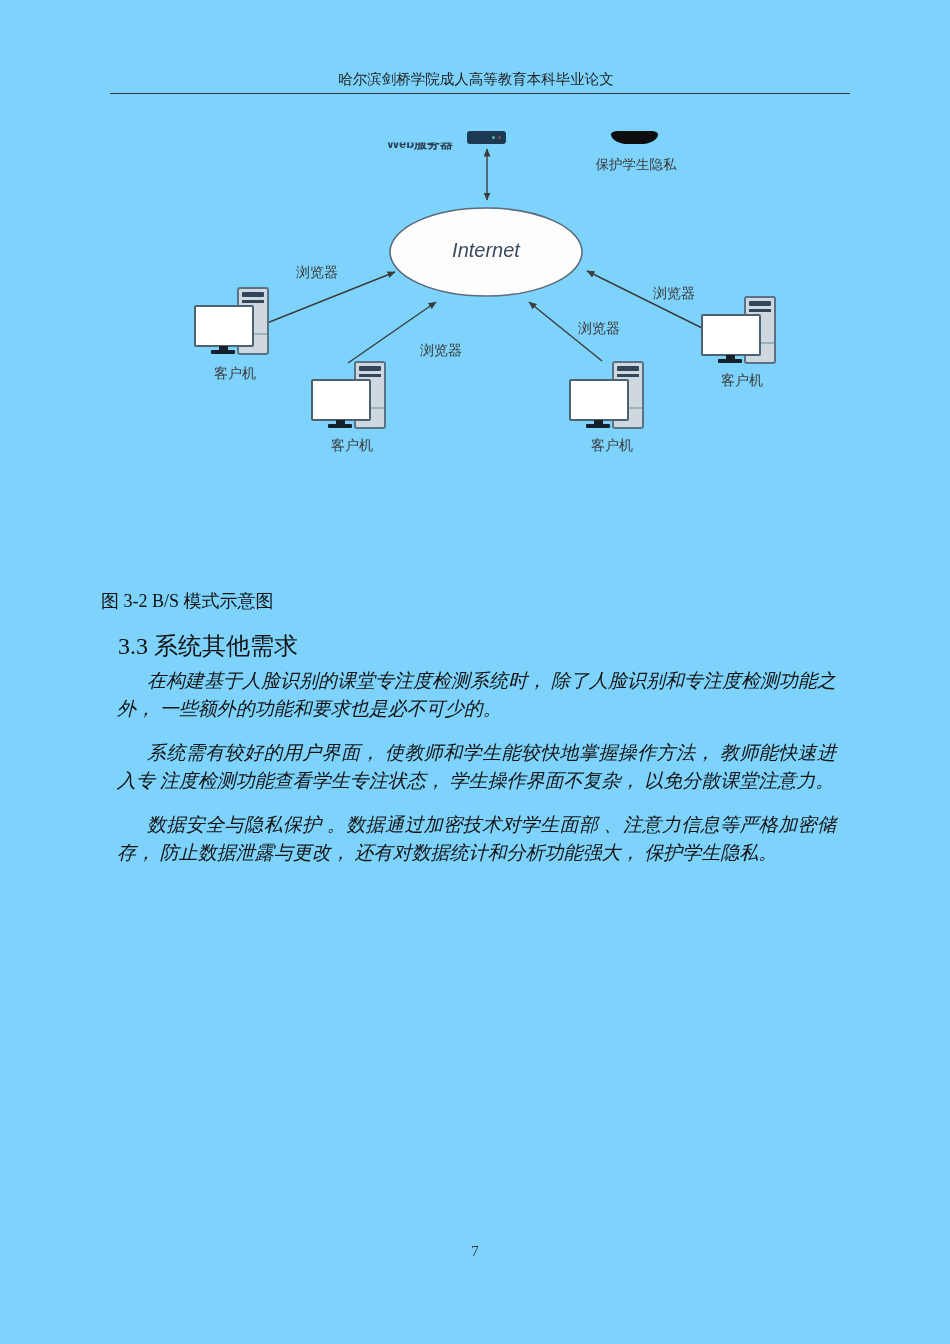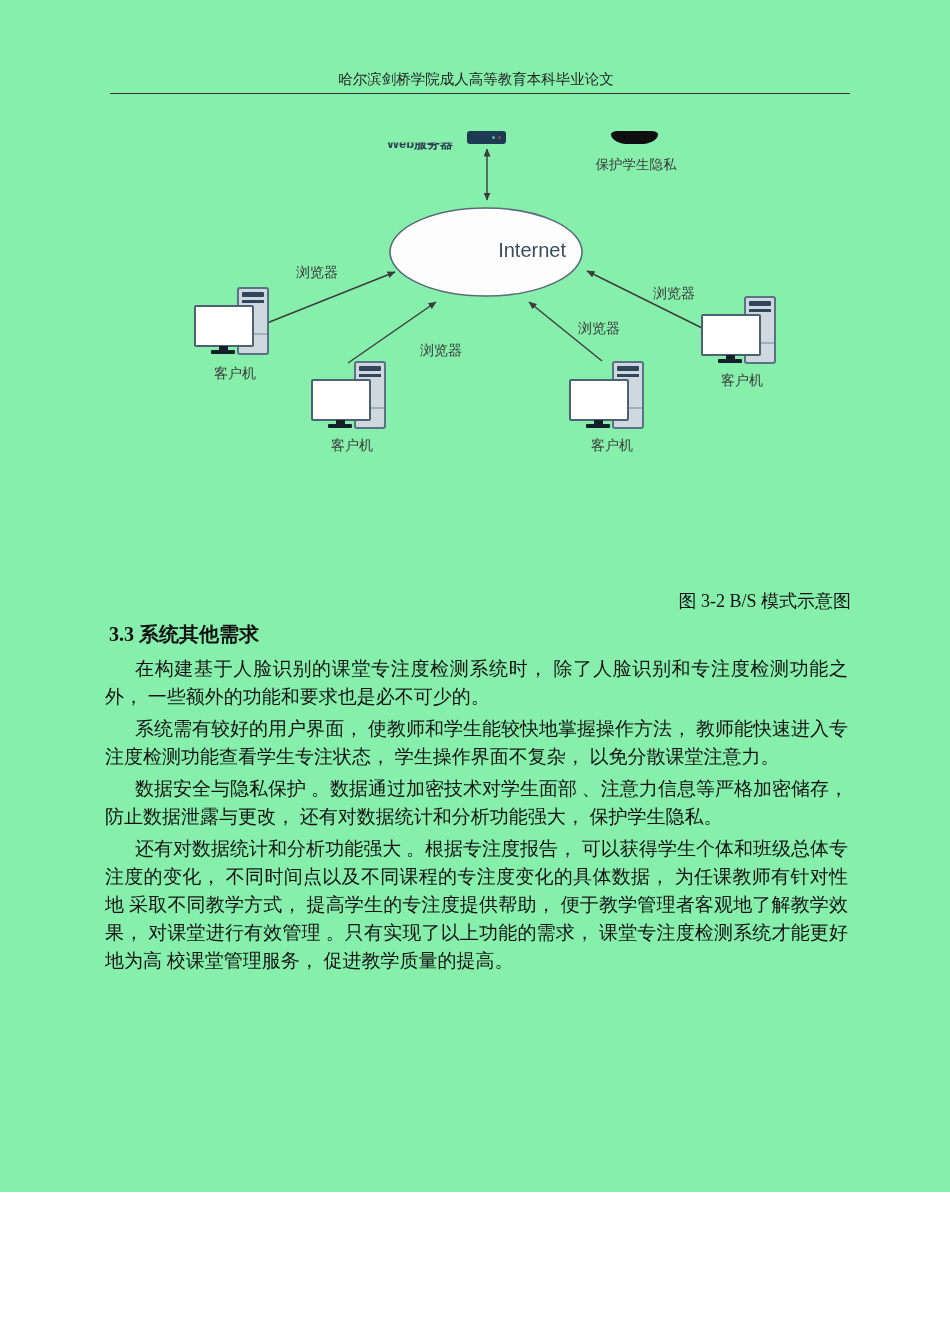--- a/index.html
+++ b/index.html
@@ -1,17 +1,17 @@
 <!DOCTYPE html>
 <html><head>
 <meta charset="utf-8">
 <style>
   html,body { margin:0; padding:0; background:#ffffff; }
   .page {
-    position:relative; width:950px; height:1192px; background:#86efac;
+    position:relative; width:950px; height:1344px; background:#7dd3fc;
     font-family:"Liberation Serif", serif; color:#1a1a1a; overflow:hidden;
   }
   
   .header-title {
     position:absolute; left:101px; top:70px; width:750px;
     text-align:center; font-size:14.5px; color:#222;
   }
   .header-rule {
     position:absolute; left:110px; top:93px; width:740px; height:0;
     border-top:1.2px solid #333;
@@ -39,53 +39,53 @@
     position:absolute; left:31px; top:5px; width:3px; height:3px;
     border-radius:50%; background:#8a4a52;
   }
   .db-icon {
     position:absolute; left:611px; top:131px; width:47px; height:13px;
     background:#0e0e10;
     border-radius:8px 8px 22px 22px / 4px 4px 12px 12px;
   }
   .db-server-label { left:586px; top:150px; width:100px; font-size:13.5px; }
   .internet-label {
-    position:absolute; left:406px; top:239px; width:160px; text-align:right;
-    font-family:"Liberation Sans", sans-serif; font-size:20px; color:#3b4d5c;
+    position:absolute; left:406px; top:239px; width:160px; text-align:center;
+    font-family:"Liberation Sans", sans-serif; font-size:20px; color:#3b4d5c;font-style:italic;
   }
   
   .client { position:absolute; width:84px; height:70px; }
   .client .tower {
     position:absolute; left:43px; top:0; width:28px; height:64px;
     background:#cfd8df; border:2px solid #5a7186; border-radius:3px;
   }
   .client .tower .vent1 { position:absolute; left:3px; right:3px; top:3px; height:5px; background:#31465a; border-radius:1px; }
   .client .tower .vent2 { position:absolute; left:3px; right:3px; top:11px; height:3px; background:#31465a; }
   .client .tower .dot   { position:absolute; left:5px; top:28px; width:4px; height:4px; border-radius:50%; background:#3d78b5; }
   .client .tower .divider { position:absolute; left:0; right:0; top:44px; height:2px; background:#9fb0bd; }
   .client .monitor {
     position:absolute; left:0; top:18px; width:56px; height:38px;
     background:#ffffff; border:2.5px solid #4c6172; border-radius:2px;
   }
   .client .stand-neck { position:absolute; left:25px; top:59px; width:9px; height:4px; background:#15202b; }
   .client .stand-base { position:absolute; left:17px; top:63px; width:24px; height:4px; background:#15202b; border-radius:1px; }
   
   .caption {
     position:absolute; left:101px; top:589px; width:750px;
-    text-align:right; font-size:18px; color:#111;
+    text-align:left; font-size:18px; color:#111;
   }
   .heading {
-    position:absolute; left:105px; top:617px; width:746px; margin:4px;
-    font-size:20px; font-weight:700; color:#111;
+    position:absolute; left:105px; top:617px; width:746px; margin:13px;
+    font-size:24px; font-weight:400; color:#111;
   }
   .body-text {
     position:absolute; left:101px; top:651px; width:751px;
     font-size:19px; line-height:28px; text-align:justify; color:#141414;
   }
-  .body-text p { margin:4px; text-indent:30px; }
+  .body-text p { margin:16px; text-indent:30px;font-style:italic; }
   .page-number {
     position:absolute; left:0; top:1243px; width:950px; text-align:center;
     font-size:15px; color:#333;
   }
 </style>
 </head>
 <body>
 
 <div class="page">
 
@@ -175,17 +175,16 @@
     <div class="diagram-label" style="left:702px; top:366px; width:80px;">客户机</div>
   </div>
 
   <div class="caption">图 3-2 B/S 模式示意图</div>
   <h2 class="heading">3.3 系统其他需求</h2>
 
   <div class="body-text">
     <p>在构建基于人脸识别的课堂专注度检测系统时， 除了人脸识别和专注度检测功能之外， 一些额外的功能和要求也是必不可少的。</p>
     <p>系统需有较好的用户界面， 使教师和学生能较快地掌握操作方法， 教师能快速进入专 注度检测功能查看学生专注状态， 学生操作界面不复杂， 以免分散课堂注意力。</p>
     <p>数据安全与隐私保护 。数据通过加密技术对学生面部 、注意力信息等严格加密储存， 防止数据泄露与更改， 还有对数据统计和分析功能强大， 保护学生隐私。</p>
-    <p>还有对数据统计和分析功能强大 。根据专注度报告， 可以获得学生个体和班级总体专 注度的变化， 不同时间点以及不同课程的专注度变化的具体数据， 为任课教师有针对性地 采取不同教学方式， 提高学生的专注度提供帮助， 便于教学管理者客观地了解教学效果， 对课堂进行有效管理 。只有实现了以上功能的需求， 课堂专注度检测系统才能更好地为高 校课堂管理服务， 促进教学质量的提高。</p>
   </div>
 
   <div class="page-number">7</div>
 </div>
 
 </body></html>

